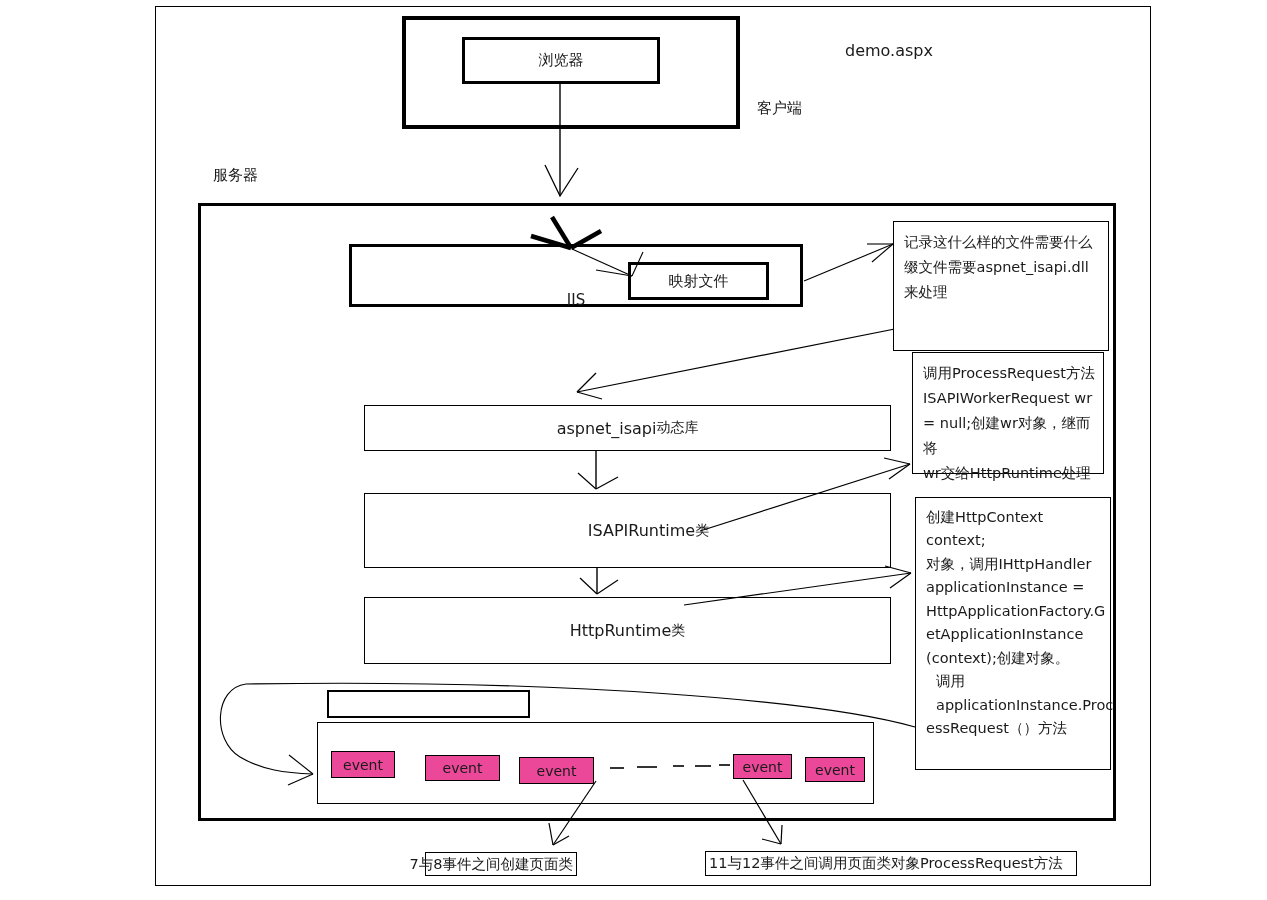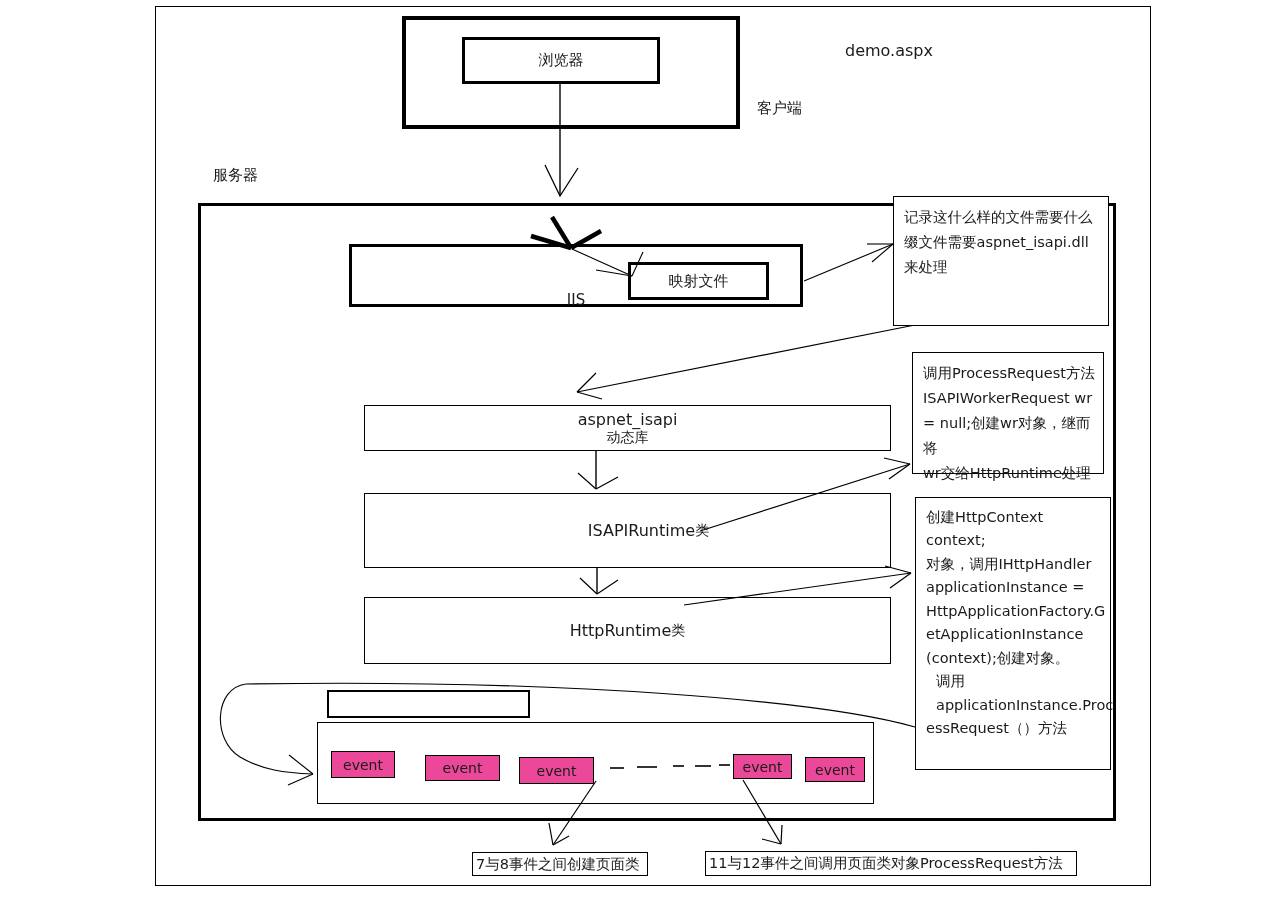--- a/index.html
+++ b/index.html
@@ -67,37 +67,37 @@
     display: flex; align-items: center; justify-content: center;
     font-size: 15px;
   }
 
   
   .pipe-box {
     border: 1.6px solid #000;
     display: flex; align-items: center; justify-content: center;
     font-size: 16px;
   }
-  .pipe-isapi   { left: 364px; top: 405px; width: 527px; height: 46px; flex-direction: column; }
+  .pipe-isapi   { left: 364px; top: 405px; width: 527px; height: 46px; }
   .pipe-runtime { left: 364px; top: 493px; width: 527px; height: 75px; padding-left: 42px; }
   .pipe-http    { left: 364px; top: 597px; width: 527px; height: 67px; }
 
   .pipe-isapi .t1 { font-size: 16px; }
   .pipe-label-sub { font-size: 14px; margin-left: 0; }
 
   
   .note {
     border: 1.5px solid #000;
     font-size: 14.5px;
     line-height: 1.72;
     padding: 8px 6px 6px 10px;
     background: #fff;
     color: #1a1a1a;
   }
-  .note-1 { left: 893px; top: 196px; width: 216px; height: 130px; }
+  .note-1 { left: 893px; top: 221px; width: 216px; height: 130px; }
   .note-2 { left: 912px; top: 352px; width: 192px; height: 122px; }
   .note-3 { left: 915px; top: 497px; width: 196px; height: 273px; line-height: 1.62; }
   .note-3 .indent { padding-left: 10px; display: block; }
 
   
   .empty-box {
     left: 327px; top: 690px; width: 203px; height: 28px;
     border: 2px solid #000;
   }
   .events-frame {
@@ -118,21 +118,21 @@
 
   
   .caption {
     border: 1.5px solid #000;
     font-size: 14.5px;
     display: flex; align-items: center; justify-content: flex-start;
     padding: 0 3px;
     background: #fff;
     white-space: nowrap;
   }
-  .cap-1 { left: 472px; top: 852px; width: 176px; height: 24px; }
+  .cap-1 { left: 425px; top: 852px; width: 152px; height: 24px; justify-content: flex-end; }
   .cap-2 { left: 705px; top: 851px; width: 372px; height: 25px; }
 
   
   #wires {
     position: absolute; left: 0; top: 0;
     width: 1267px; height: 900px;
     pointer-events: none;
   }
 </style>
 </head>

